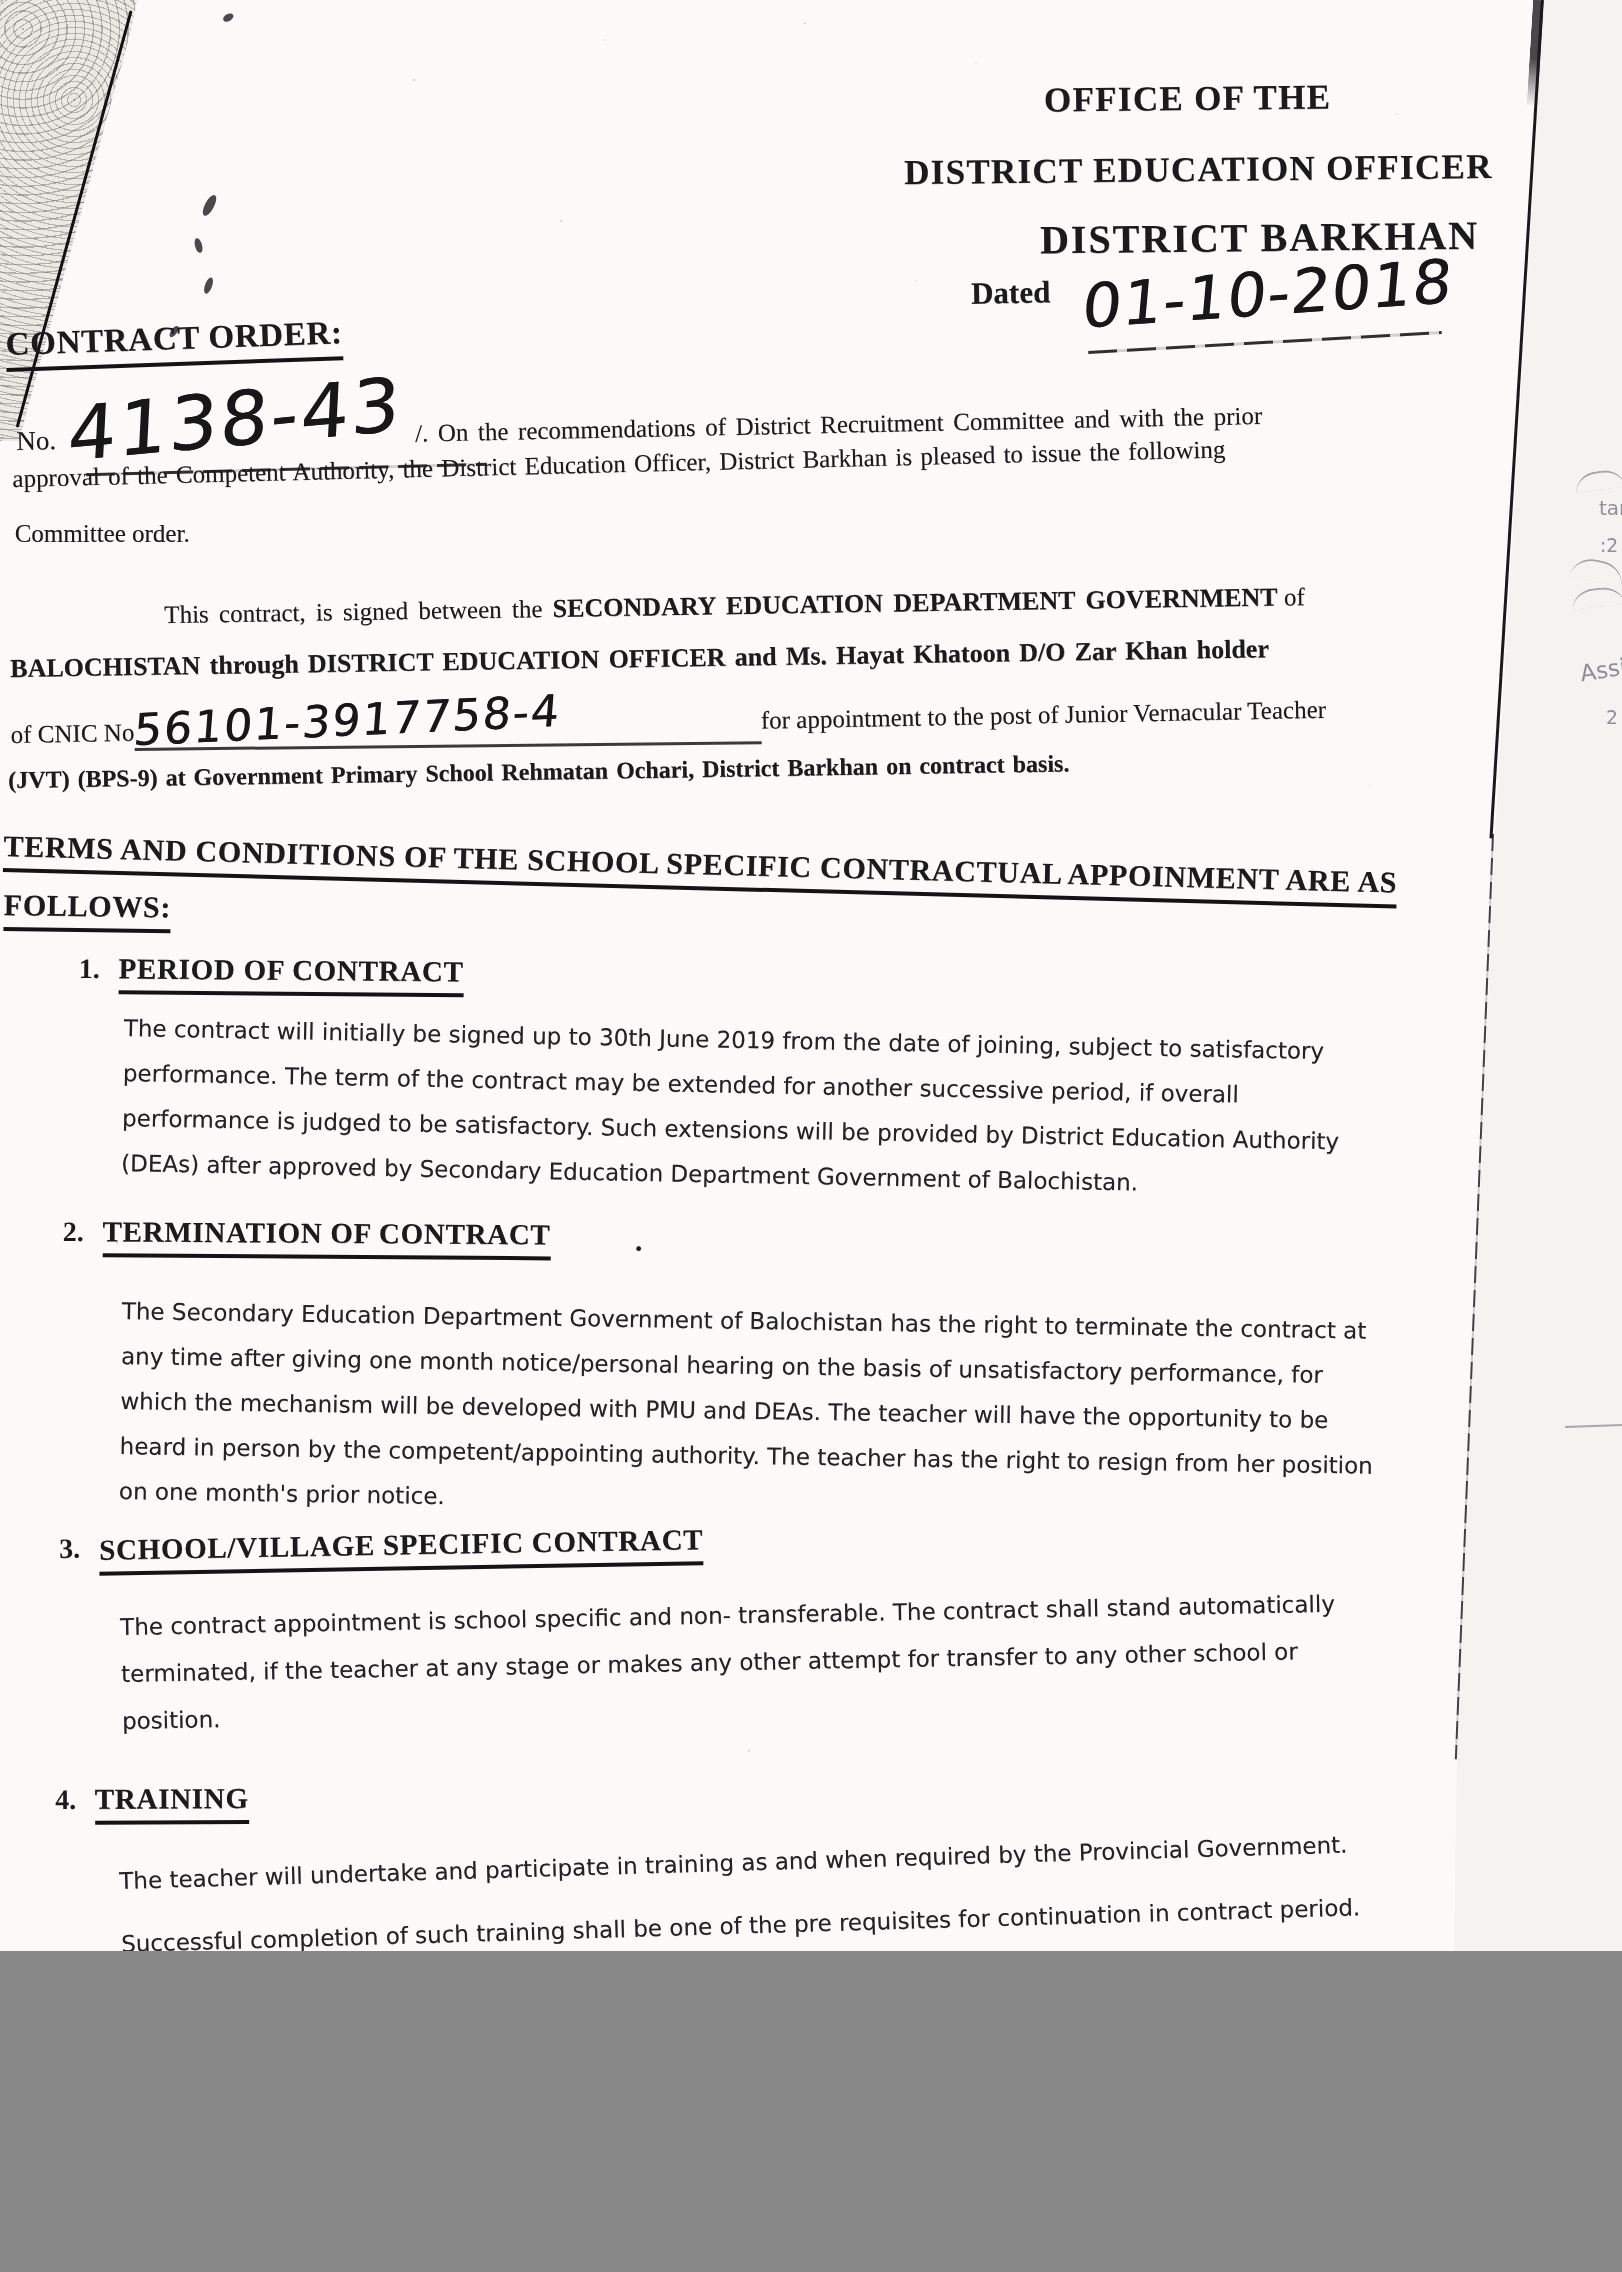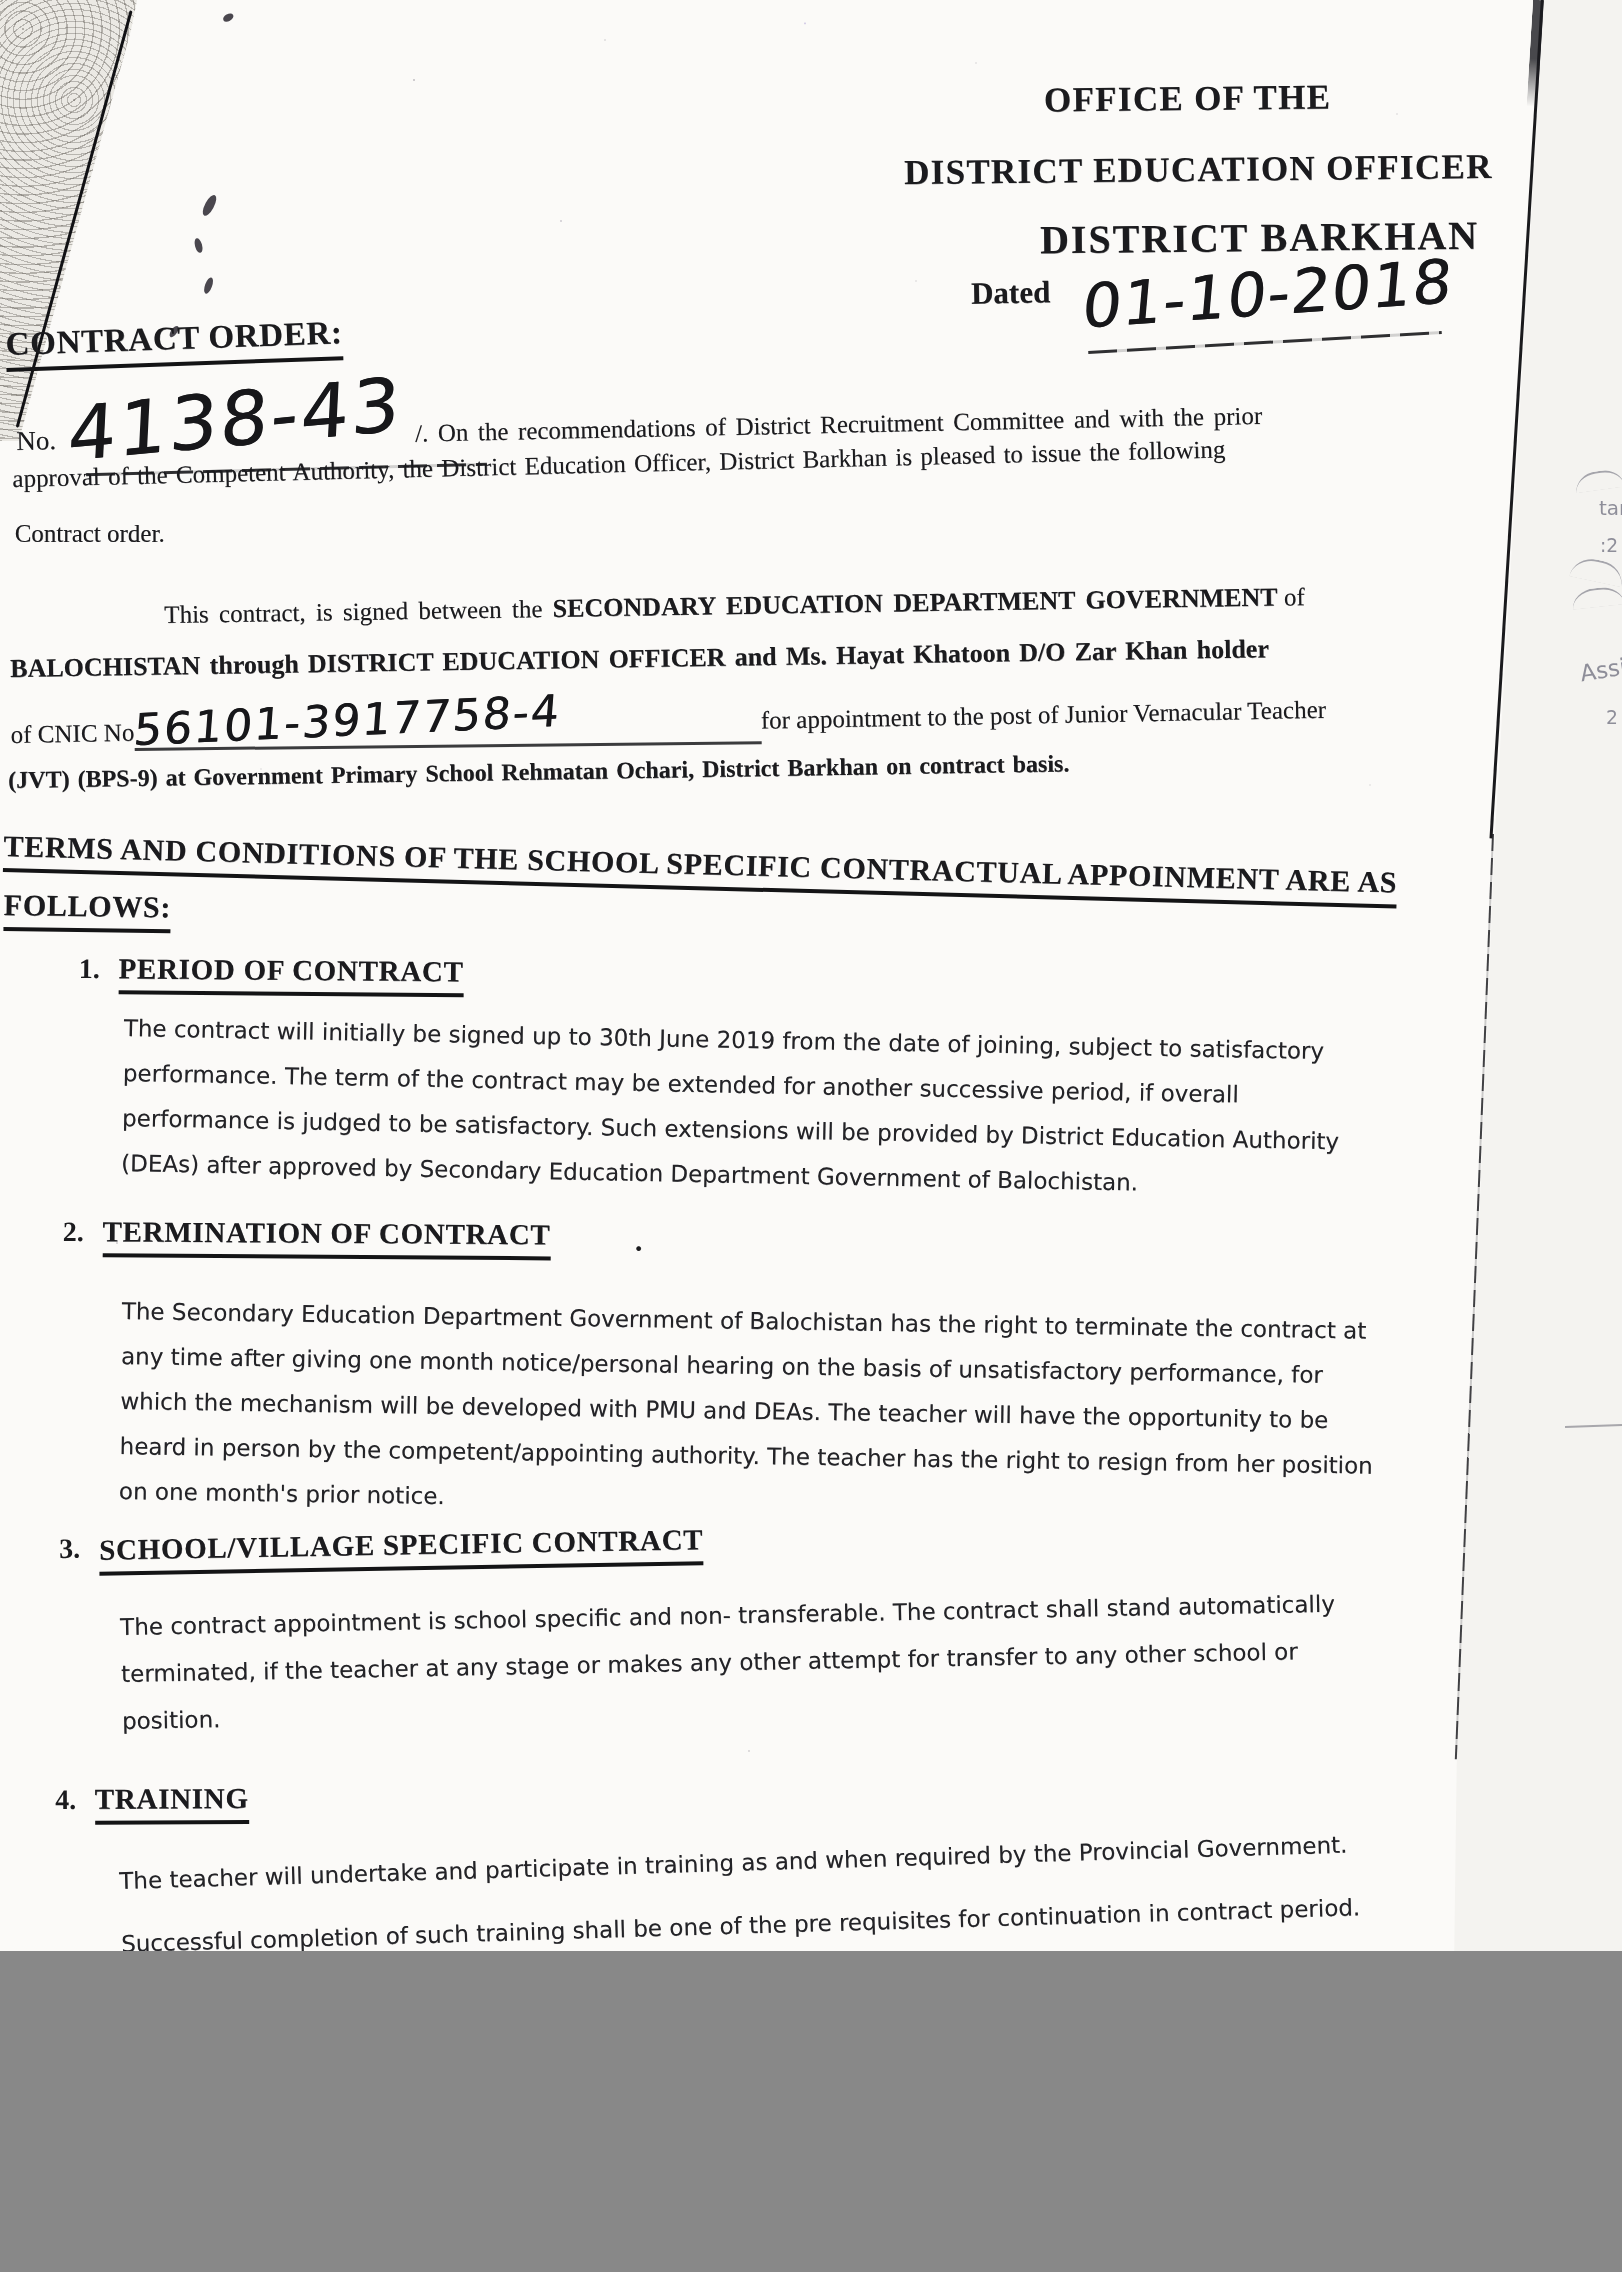--- a/index.html
+++ b/index.html
@@ -103,21 +103,21 @@
   <div class="abs serb u6" style="left:5.3px;top:326px;font-size:33px;letter-spacing:0.7px;transform:rotate(-2deg);transform-origin:left top;">CONTRACT ORDER:</div>
 
   <div class="abs" style="left:14.7px;top:380px;display:flex;align-items:baseline;gap:13.4px;transform:rotate(-1.2deg);transform-origin:left top;">
     <span class="ser" style="font-size:27px;">No.</span>
     <span class="hand" style="font-size:75px;letter-spacing:2.7px;transform:skewX(-8deg) rotate(-4deg);">4138-43</span>
     <span class="ser" style="font-size:25px;word-spacing:3.3px;">/. On the recommendations of District Recruitment Committee and with the prior</span>
   </div>
   <div class="dash" style="left:86px;top:468px;width:401px;transform:rotate(-1.5deg);"></div>
 
   <div class="abs ser" style="left:12px;top:465px;font-size:25px;word-spacing:2px;transform:rotate(-1.4deg);transform-origin:left top;">approval of the Competent Authority, the District Education Officer, District Barkhan is pleased to issue the following</div>
-  <div class="abs ser" style="left:14.7px;top:520px;font-size:25px;">Contract order.</div>
+  <div class="abs ser" style="left:14.7px;top:520px;font-size:25px;">Committee order.</div>
 
   <div class="abs" style="left:164px;top:600px;transform:rotate(-0.9deg);transform-origin:left top;">
     <span class="ser" style="font-size:25px;word-spacing:4px;">This contract, is signed between the </span><span class="serb" style="font-size:26px;word-spacing:4px;">SECONDARY EDUCATION DEPARTMENT GOVERNMENT</span><span class="ser" style="font-size:25px;"> of</span>
   </div>
   <div class="abs serb" style="left:10px;top:654px;font-size:26px;word-spacing:2.7px;transform:rotate(-0.9deg);transform-origin:left top;">BALOCHISTAN through DISTRICT EDUCATION OFFICER and Ms. Hayat Khatoon D/O Zar Khan holder</div>
   <div class="abs" style="left:10px;top:702px;display:flex;align-items:baseline;transform:rotate(-1.1deg);transform-origin:left top;">
     <span class="ser" style="font-size:25px;">of CNIC No </span>
     <span style="display:inline-flex;align-items:baseline;border-bottom:3.3px solid rgba(25,25,28,.85);transform:rotate(0.5deg);">
       <span class="hand" style="font-size:44px;letter-spacing:2px;">56101-3917758-4</span>
       <span style="display:inline-block;width:201px;"></span>

